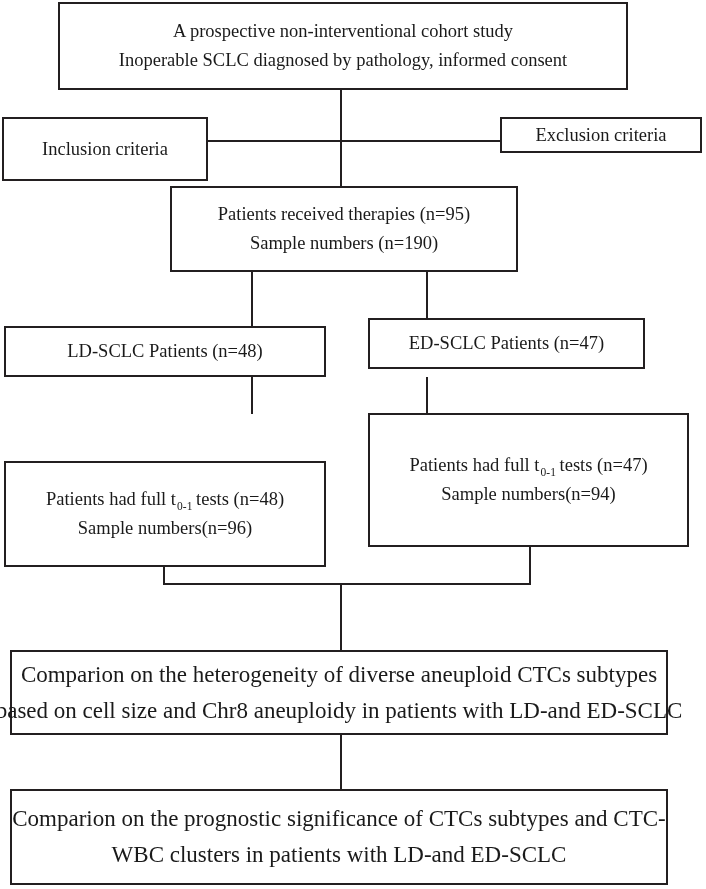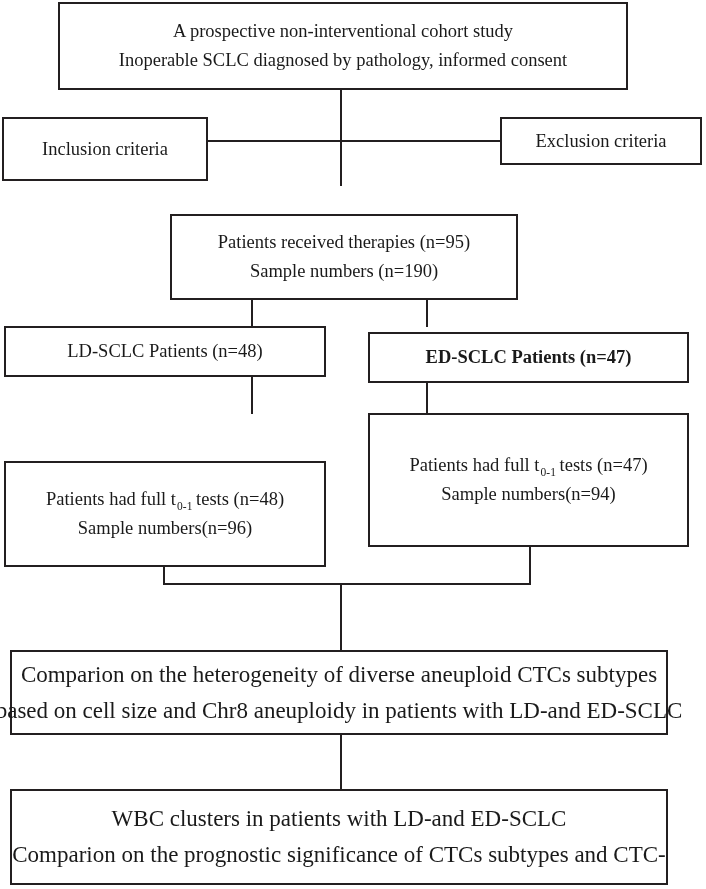--- a/index.html
+++ b/index.html
@@ -65,38 +65,38 @@
     <span class="line">Inoperable SCLC diagnosed by pathology, informed consent</span>
   </div>
 
   <div class="conn v" style="left:340px; top:90px; height:96px;"></div>
 
   <div class="node fs18" style="left:2px; top:117px; width:206px; height:64px;">
     <span class="line">Inclusion criteria</span>
   </div>
   <div class="conn h" style="left:208px; top:140px; width:133px;"></div>
 
-  <div class="node fs18" style="left:500px; top:117px; width:202px; height:48px;">
+  <div class="node fs18" style="left:500px; top:117px; width:202px; height:36px;">
     <span class="line">Exclusion criteria</span>
   </div>
   <div class="conn h" style="left:341px; top:140px; width:159px;"></div>
 
-  <div class="node fs18" style="left:170px; top:186px; width:348px; height:86px;margin-top:28px;">
+  <div class="node fs18" style="left:170px; top:186px; width:348px; height:86px;">
     <span class="line">Patients received therapies (n=95)</span>
     <span class="line">Sample numbers (n=190)</span>
   </div>
 
   <div class="conn v" style="left:251px; top:272px; height:55px;"></div>
   <div class="conn v" style="left:426px; top:272px; height:55px;"></div>
 
   <div class="node fs18" style="left:4px; top:326px; width:322px; height:51px;">
     <span class="line">LD-SCLC Patients (n=48)</span>
   </div>
 
-  <div class="node fs18" style="left:368px; top:332px; width:321px; height:51px;font-weight:bold;">
+  <div class="node fs18" style="left:368px; top:318px; width:277px; height:51px;">
     <span class="line">ED-SCLC Patients (n=47)</span>
   </div>
 
   <div class="conn v" style="left:251px; top:377px; height:37px;"></div>
   <div class="conn v" style="left:426px; top:377px; height:37px;"></div>
 
   <div class="node fs18" style="left:4px; top:413px; width:322px; height:106px;margin-top:48px;">
     <span class="line"><span>Patients had full t</span><sub class="sub01">0-1</sub><span>tests (n=48)</span></span>
     <span class="line">Sample numbers(n=96)</span>
   </div>
@@ -112,17 +112,17 @@
   <div class="conn v" style="left:340px; top:583px; height:68px;"></div>
 
   <div class="node fs17" style="left:10px; top:650px; width:658px; height:85px;">
     <span class="line">Comparion on the heterogeneity of diverse aneuploid CTCs subtypes</span>
     <span class="line">based on cell size and Chr8 aneuploidy in patients with LD-and ED-SCLC</span>
   </div>
 
   <div class="conn v" style="left:340px; top:735px; height:56px;"></div>
 
   <div class="node fs17" style="left:10px; top:789px; width:658px; height:96px;">
+    <span class="line">Comparion on the prognostic significance of CTCs subtypes and CTC-</span>
     <span class="line">WBC clusters in patients with LD-and ED-SCLC</span>
-    <span class="line">Comparion on the prognostic significance of CTCs subtypes and CTC-</span>
   </div>
 
 </div>
 
 </body></html>

